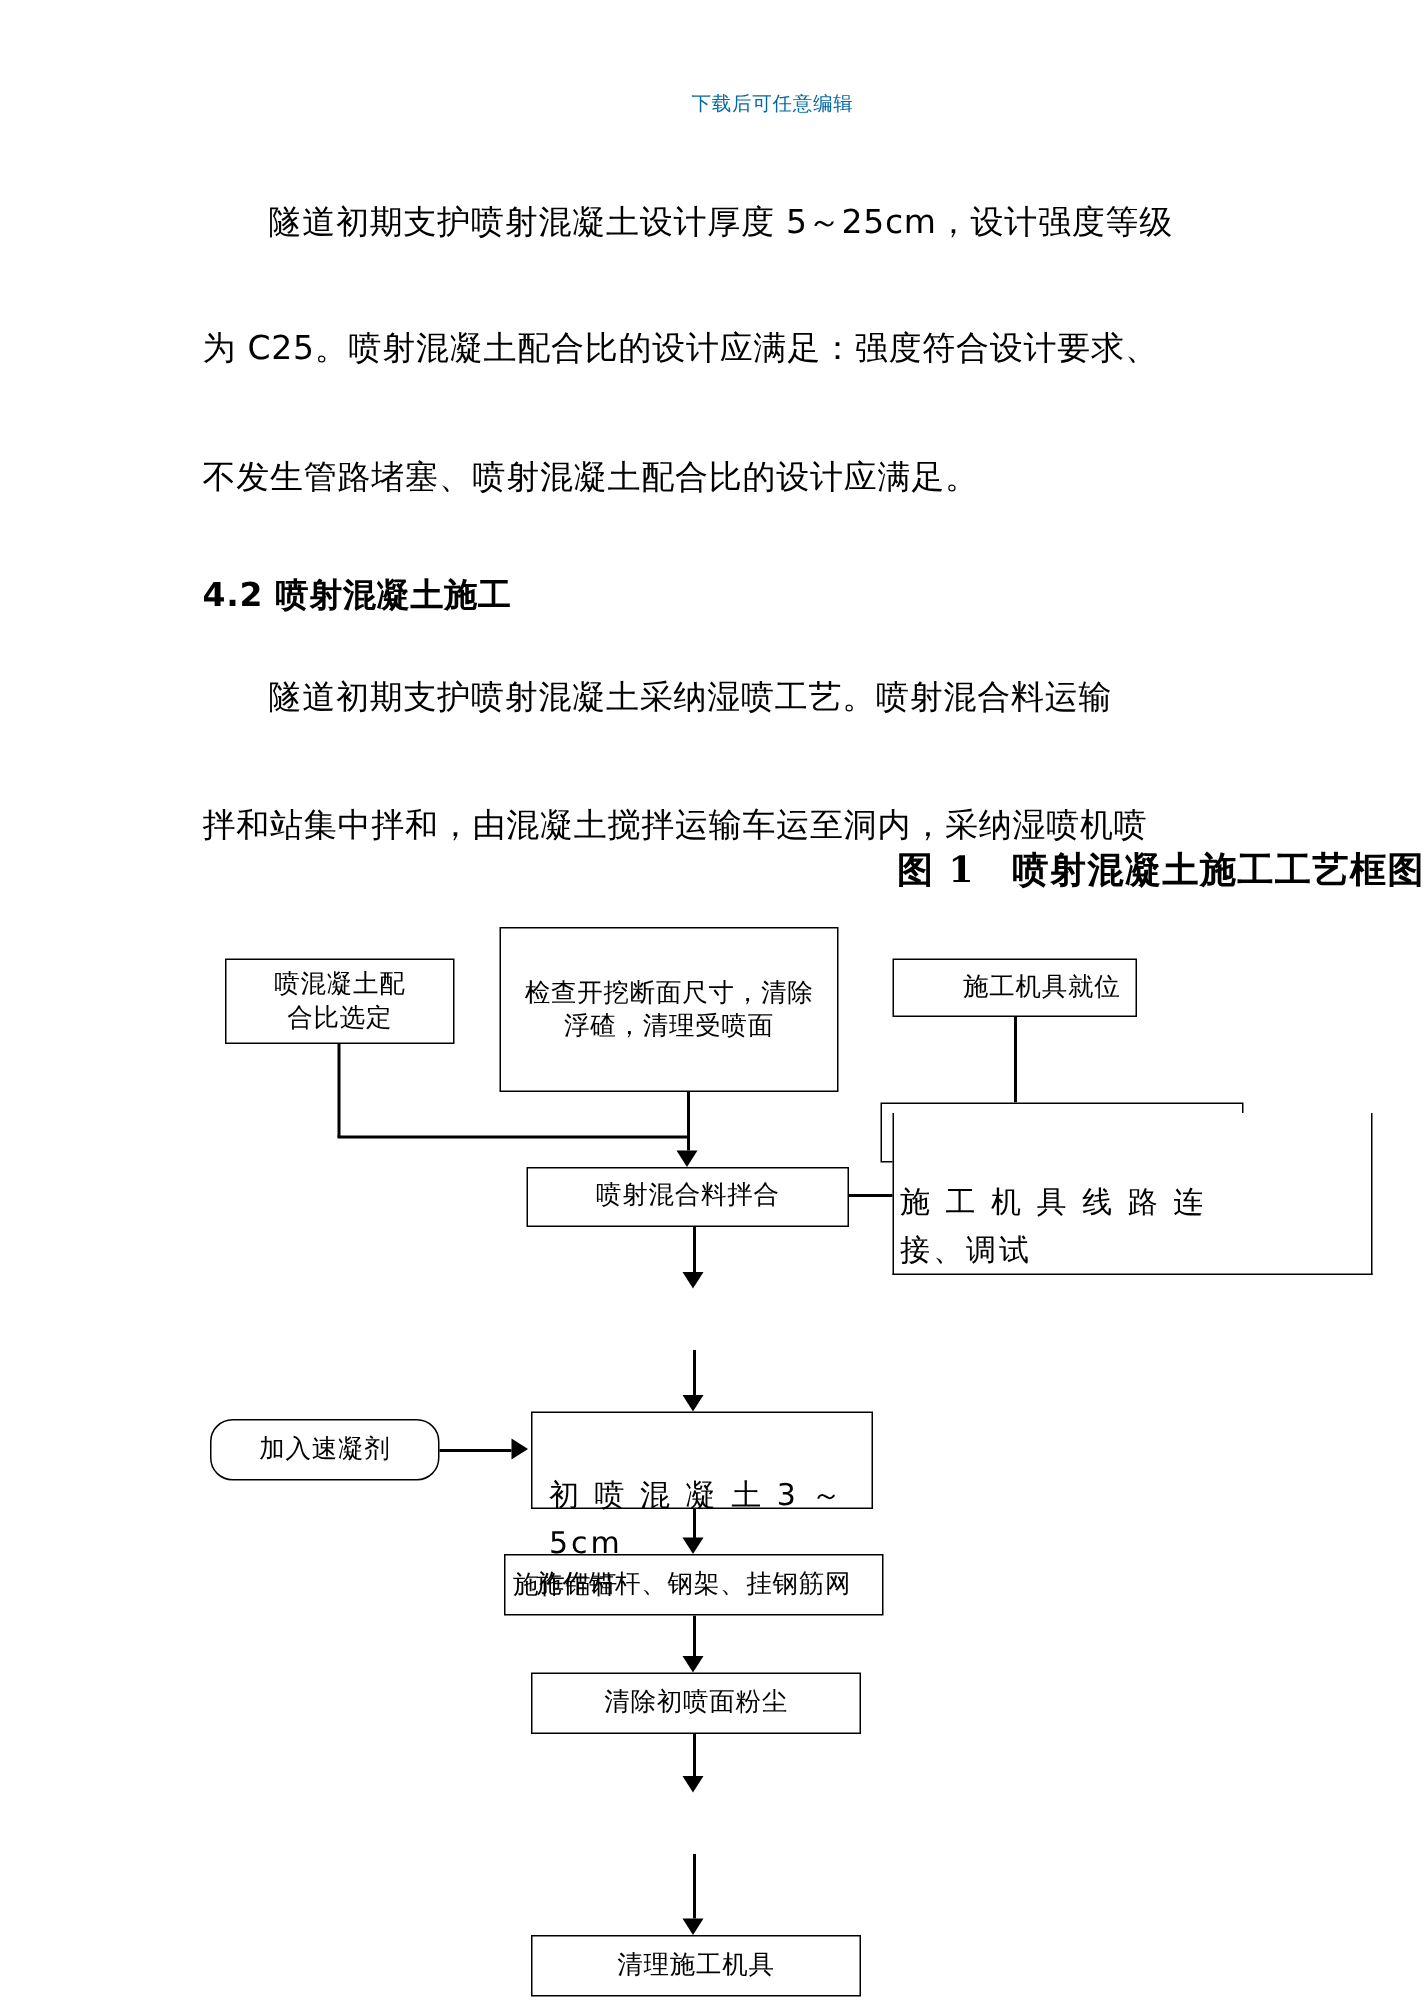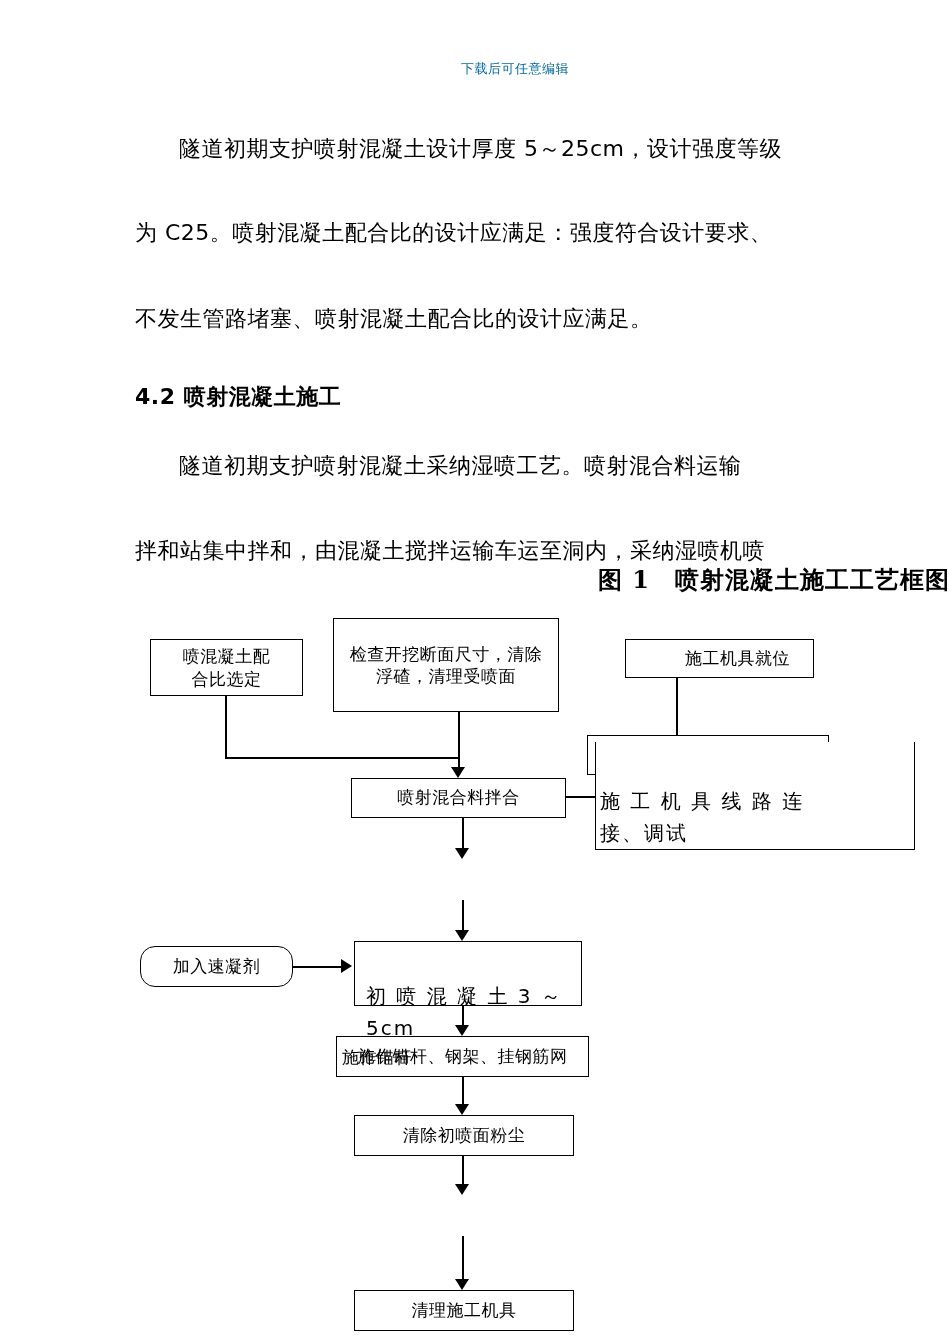--- a/index.html
+++ b/index.html
@@ -138,24 +138,24 @@
   <div class="body-text p4">隧道初期支护喷射混凝土采纳湿喷工艺。喷射混合料运输</div>
   <div class="body-text p5">拌和站集中拌和，由混凝土搅拌运输车运至洞内，采纳湿喷机喷</div>
 
   <div class="fig-title">图 1　喷射混凝土施工工艺框图</div>
 
   <div class="flow">
 
     <div class="node two-line" style="left:150px; top:39px; width:153px; height:57px; white-space:pre-line;">喷混凝土配
 合比选定</div>
 
-    <div class="node two-line" style="left:333px; top:18px; width:226px; height:94px; white-space:pre-line;">检查开挖断面尺寸，清除
+    <div class="node two-line" style="left:333px; top:18px; width:226px; height:110px; white-space:pre-line;">检查开挖断面尺寸，清除
 浮碴，清理受喷面</div>
 
-    <div class="node" style="left:625px; top:39px; width:189px; height:39px;padding-left:40px;">施工机具就位</div>
+    <div class="node" style="left:595px; top:39px; width:163px; height:39px;padding-left:40px;">施工机具就位</div>
 
     <div class="node" style="left:587px; top:135px; width:242px; height:40px;"></div>
     <div class="node" style="left:595px; top:142px; width:320px; height:108px; border-top:none;"></div>
     <div class="overlay-text" style="left:600px; top:185px; width:230px; white-space:pre-line;">施 工 机 具 线 路 连
 接、调试</div>
 
     <div class="node" style="left:351px; top:178px; width:215px; height:40px;">喷射混合料拌合</div>
 
 
     <div class="node" style="left:140px; top:346px; width:153px; height:41px;border-radius:15px;">加入速凝剂</div>

